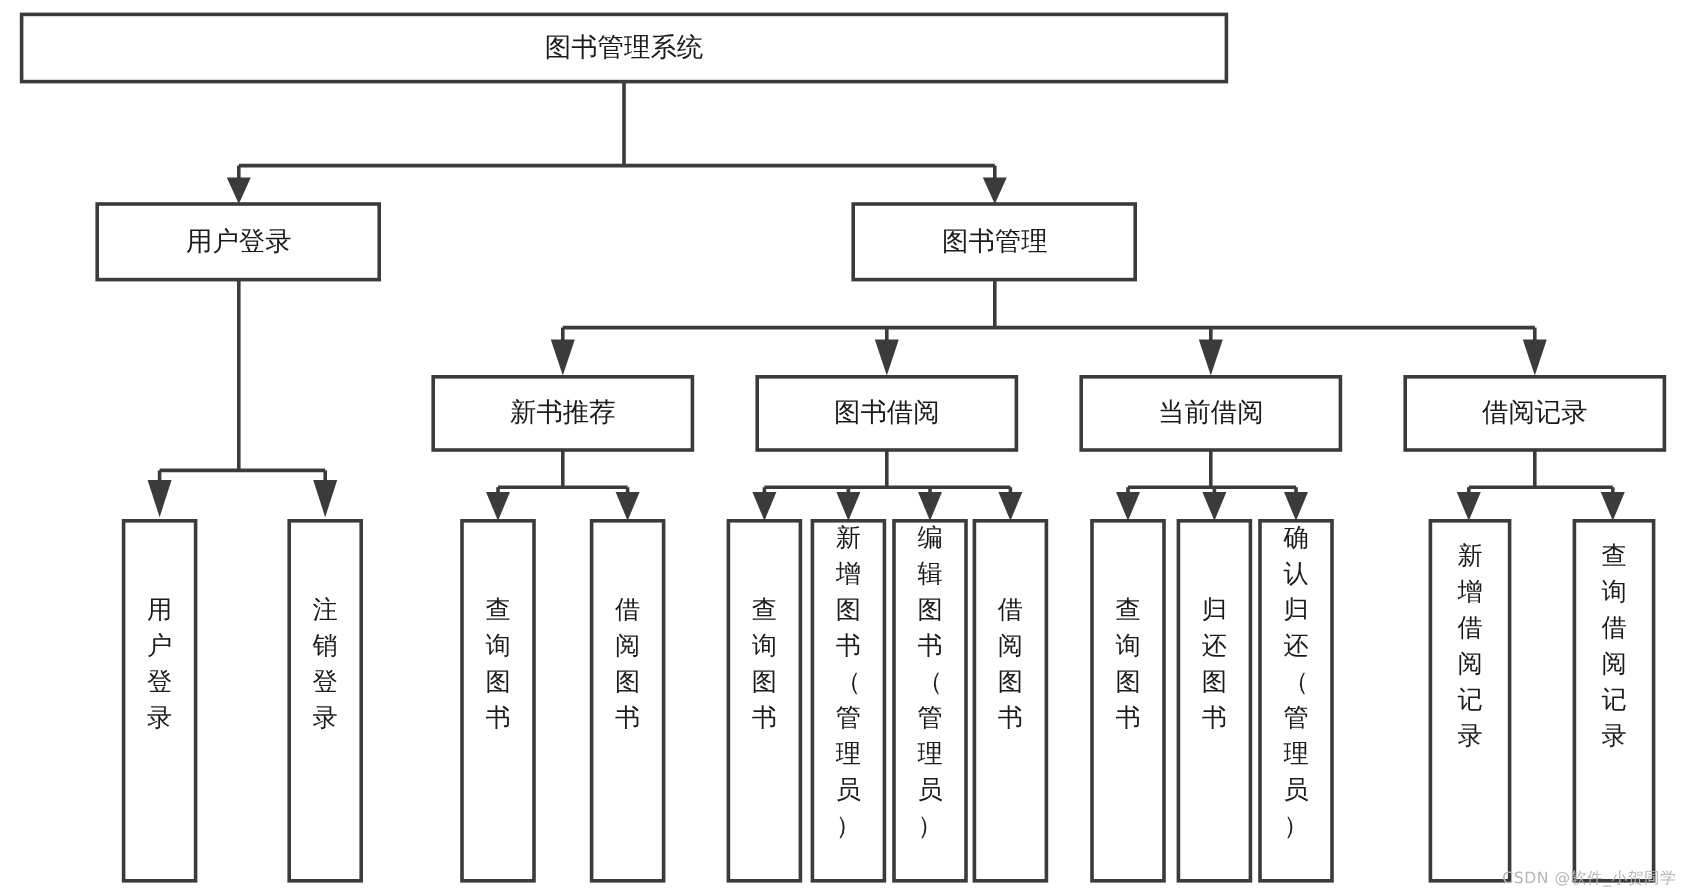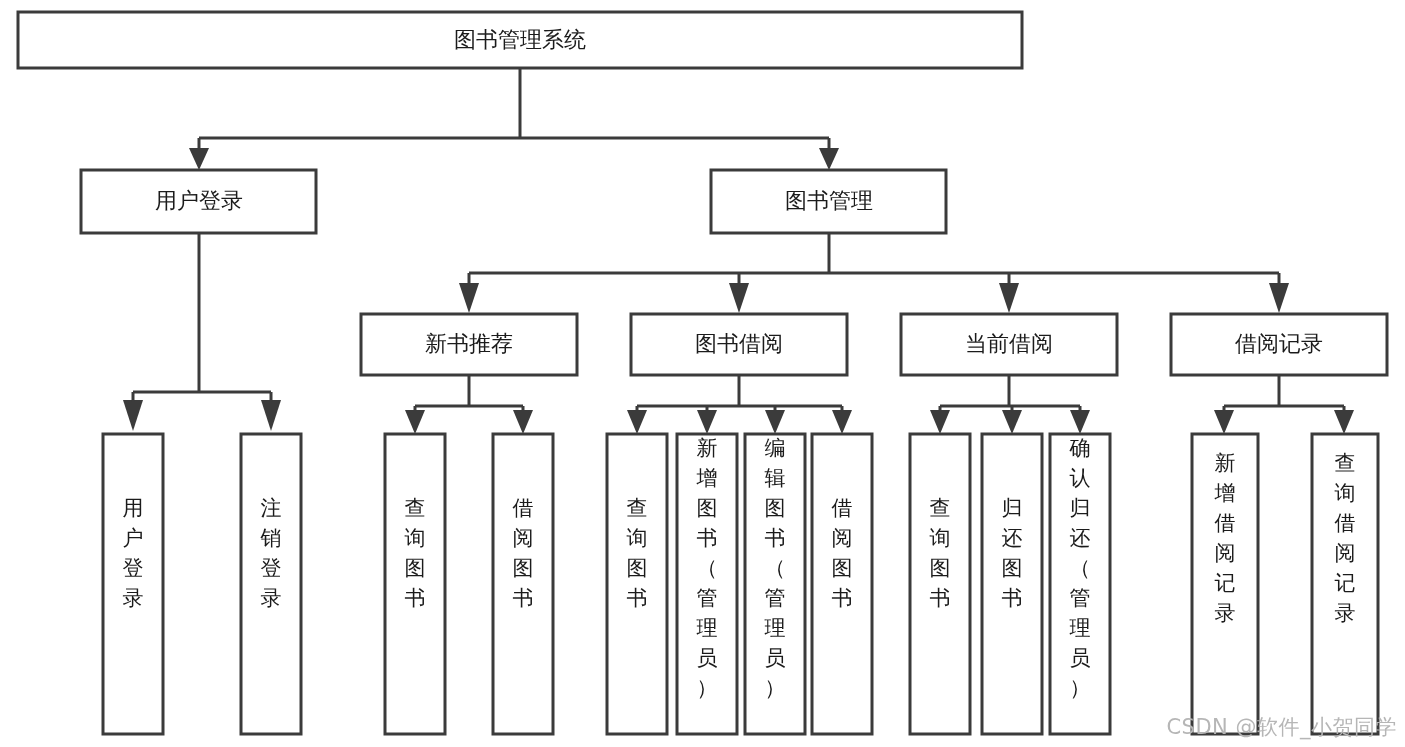--- a/index.html
+++ b/index.html
@@ -51,21 +51,21 @@
     font-family: "DejaVu Sans", "Liberation Sans", sans-serif;
     font-size: 21px;
     fill: #1b1b1b;
     text-anchor: middle;
   }
   .watermark {
     position: absolute;
     right: 8px;
     bottom: 6px;
     font-family: "DejaVu Sans", "Liberation Sans", sans-serif;
-    font-size: 21px;
+    font-size: 13px;
     color: #b6b6b6;
     white-space: nowrap;
     letter-spacing: 0.5px;
   }
 </style>
 </head>
 <body>
 
 <div id="diagram-root">
 

